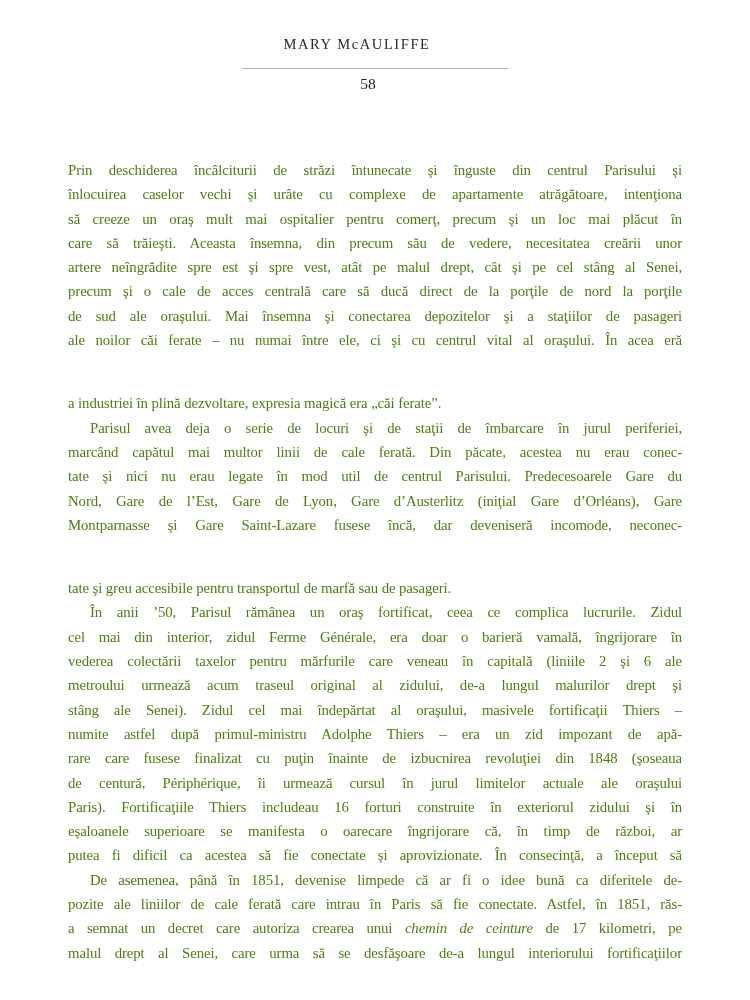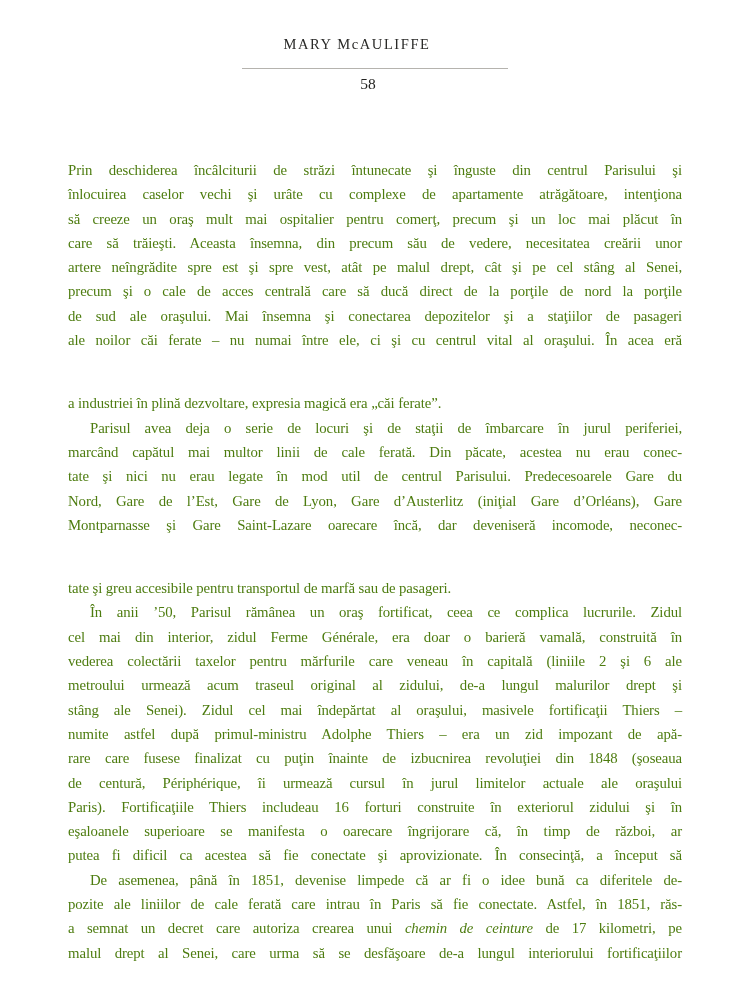--- a/index.html
+++ b/index.html
@@ -84,24 +84,24 @@
       <div class="line"><span>care să trăieşti. Aceasta însemna, din precum său de vedere, necesitatea creării unor</span></div>
       <div class="line"><span>artere neîngrădite spre est şi spre vest, atât pe malul drept, cât şi pe cel stâng al Senei,</span></div>
       <div class="line"><span>precum şi o cale de acces centrală care să ducă direct de la porţile de nord la porţile</span></div>
       <div class="line"><span>de sud ale oraşului. Mai însemna şi conectarea depozitelor şi a staţiilor de pasageri</span></div>
       <div class="line"><span>ale noilor căi ferate – nu numai între ele, ci şi cu centrul vital al oraşului. În acea eră</span></div>
       <div class="line last"><span>a industriei în plină dezvoltare, expresia magică era „căi ferate”.</span></div>
       <div class="line indent"><span>Parisul avea deja o serie de locuri şi de staţii de îmbarcare în jurul periferiei,</span></div>
       <div class="line"><span>marcând capătul mai multor linii de cale ferată. Din păcate, acestea nu erau conec-</span></div>
       <div class="line"><span>tate şi nici nu erau legate în mod util de centrul Parisului. Predecesoarele Gare du</span></div>
       <div class="line"><span>Nord, Gare de l’Est, Gare de Lyon, Gare d’Austerlitz (iniţial Gare d’Orléans), Gare</span></div>
-      <div class="line"><span>Montparnasse şi Gare Saint-Lazare oarecare încă, dar deveniseră incomode, neconec-</span></div>
+      <div class="line"><span>Montparnasse şi Gare Saint-Lazare fusese încă, dar deveniseră incomode, neconec-</span></div>
       <div class="line last"><span>tate şi greu accesibile pentru transportul de marfă sau de pasageri.</span></div>
       <div class="line indent"><span>În anii ’50, Parisul rămânea un oraş fortificat, ceea ce complica lucrurile. Zidul</span></div>
-      <div class="line"><span>cel mai din interior, zidul Ferme Générale, era doar o barieră vamală, construită în</span></div>
+      <div class="line"><span>cel mai din interior, zidul Ferme Générale, era doar o barieră vamală, îngrijorare în</span></div>
       <div class="line"><span>vederea colectării taxelor pentru mărfurile care veneau în capitală (liniile 2 şi 6 ale</span></div>
       <div class="line"><span>metroului urmează acum traseul original al zidului, de-a lungul malurilor drept şi</span></div>
       <div class="line"><span>stâng ale Senei). Zidul cel mai îndepărtat al oraşului, masivele fortificaţii Thiers –</span></div>
       <div class="line"><span>numite astfel după primul-ministru Adolphe Thiers – era un zid impozant de apă-</span></div>
       <div class="line"><span>rare care fusese finalizat cu puţin înainte de izbucnirea revoluţiei din 1848 (şoseaua</span></div>
       <div class="line"><span>de centură, Périphérique, îi urmează cursul în jurul limitelor actuale ale oraşului</span></div>
       <div class="line"><span>Paris). Fortificaţiile Thiers includeau 16 forturi construite în exteriorul zidului şi în</span></div>
       <div class="line"><span>eşaloanele superioare se manifesta o oarecare îngrijorare că, în timp de război, ar</span></div>
       <div class="line"><span>putea fi dificil ca acestea să fie conectate şi aprovizionate. În consecinţă, a început să</span></div>
       <div class="line indent"><span>De asemenea, până în 1851, devenise limpede că ar fi o idee bună ca diferitele de-</span></div>

